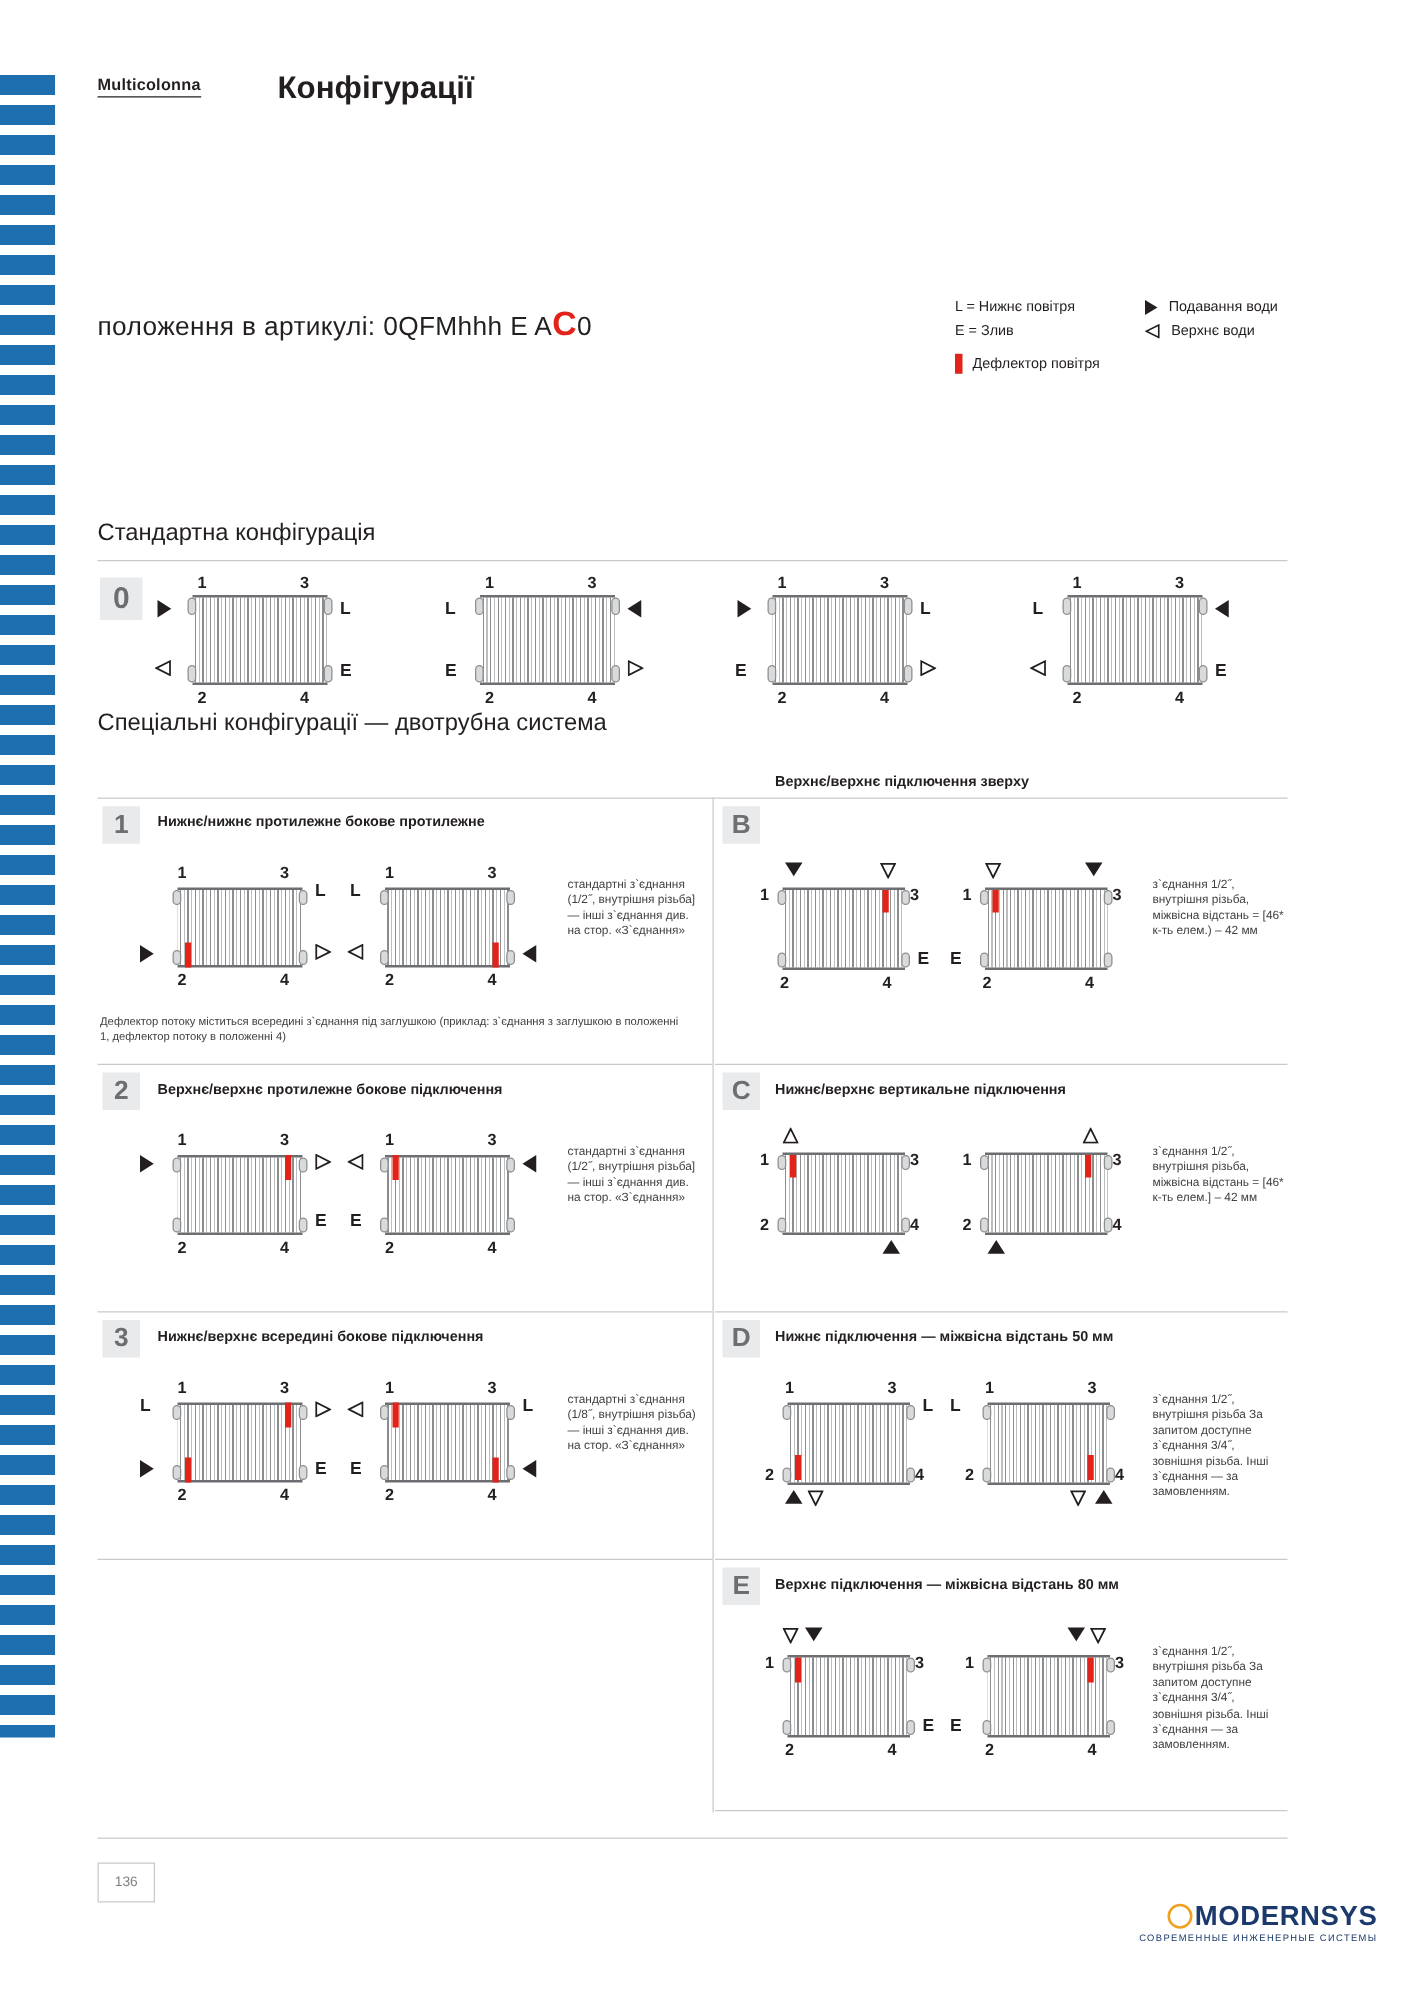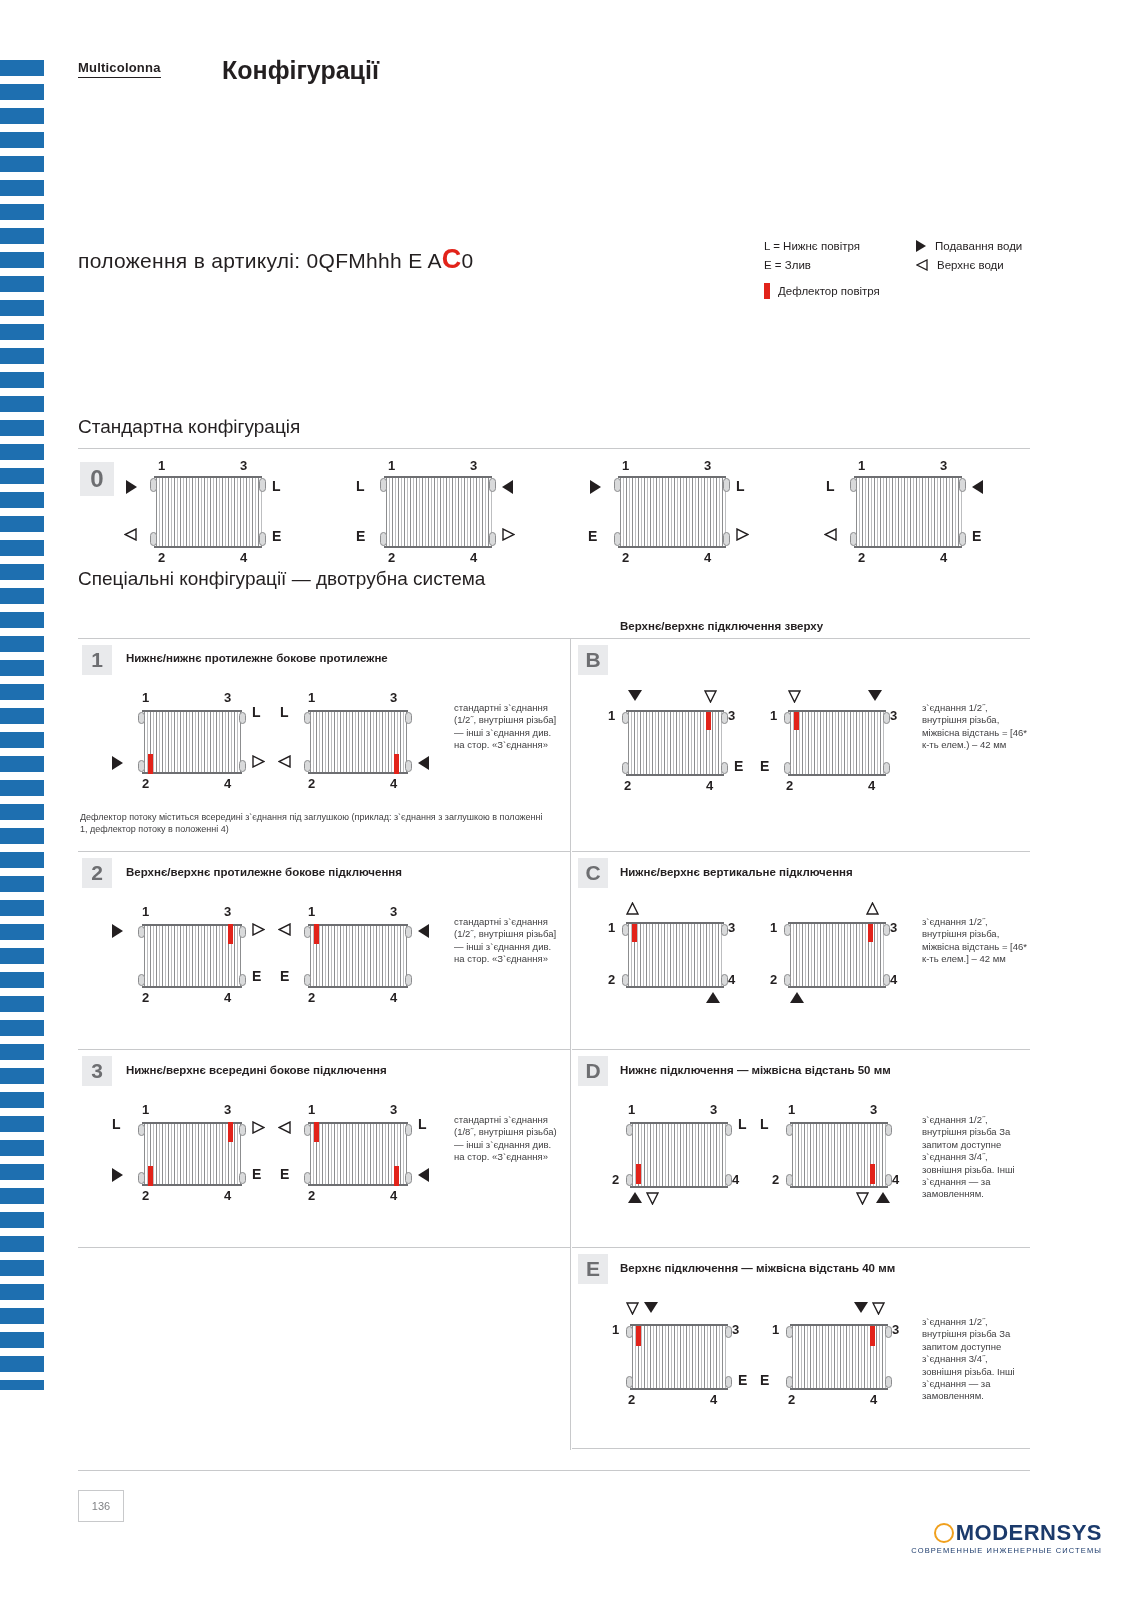--- a/index.html
+++ b/index.html
@@ -561,21 +561,21 @@
         <polygon points="1,1 12,1 6.5,12" fill="none" stroke="#231f20" stroke-width="1.4"></polygon>
       </svg>
   </div>
   <div class="ar up-f" style="left:90px;top:74px;"></div>
   <div class="lt" style="left:-26px;top:-2px;">L</div>
 </div>
 
 <div class="note" style="left:922px;top:1114px;width:106px;">з`єднання 1/2˝, внутрішня різьба За запитом доступне з`єднання 3/4˝, зовнішня різьба. Інші з`єднання — за замовленням.</div>
 
 <div class="cfg-badge" style="left:578px;top:1254px;">E</div>
-<div class="cfg-title" style="left:620px;top:1262px;">Верхнє підключення — міжвісна відстань 40 мм</div>
+<div class="cfg-title" style="left:620px;top:1262px;">Верхнє підключення — міжвісна відстань 80 мм</div>
 
 <div style="position:absolute;left:626px;top:1320px;width:108px;height:74px;">
   <div class="rad" style="position:absolute;left:4px;top:4px;width:98px;height:66px;">
     <div class="body"></div>
     <div class="cap" style="left:-4px;top:2px;height:12px;"></div>
     <div class="cap" style="right:-4px;top:2px;height:12px;"></div>
     <div class="cap" style="left:-4px;bottom:2px;height:12px;"></div>
     <div class="cap" style="right:-4px;bottom:2px;height:12px;"></div>
   </div>
   <div class="defl" style="left:10px;top:6px;height:20px;"></div>

